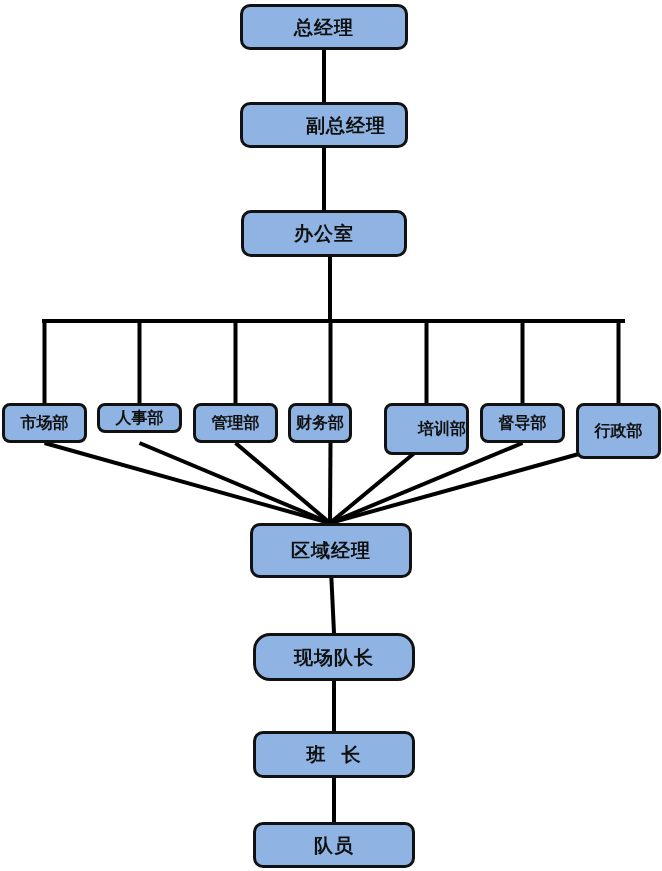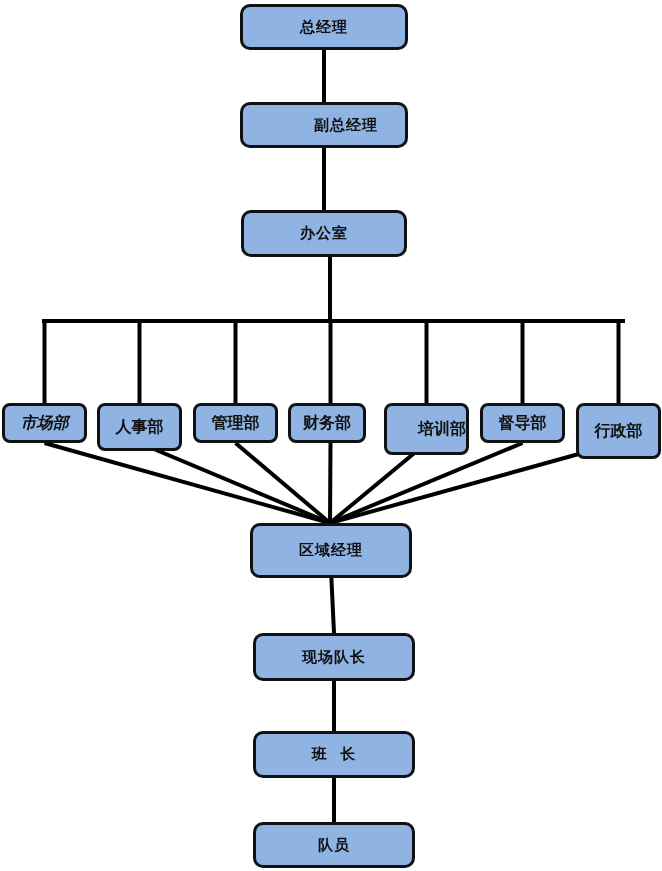--- a/index.html
+++ b/index.html
@@ -36,21 +36,21 @@
     align-items: center;
     justify-content: center;
     text-align: center;
     color: #101010;
     font-weight: bold;
     letter-spacing: 1px;
     z-index: 2;
     user-select: none;
   }
   .node.level-main {
-    font-size: 15px;
+    font-size: 19px;
     border-radius: 10px;
   }
   .node.level-dept {
     font-size: 16px;
     border-radius: 8px;
     border-width: 3px;
     letter-spacing: 0px;
   }
   .node-label {
     display: block;
@@ -92,46 +92,46 @@
   <div class="node level-main" style="left: 240px; top: 4px; width: 168px; height: 46px;">
     <span class="node-label">总经理</span>
   </div>
   <div class="node level-main" style="left: 240px; top: 102px; width: 168px; height: 46px; padding-left: 44px;">
     <span class="node-label">副总经理</span>
   </div>
   <div class="node level-main" style="left: 241px; top: 210px; width: 166px; height: 47px;">
     <span class="node-label">办公室</span>
   </div>
 
-  <div class="node level-dept" style="left: 2px; top: 403px; width: 85px; height: 40px; font-style: italic;">
+  <div class="node level-dept" style="left: 2px; top: 403px; width: 85px; height: 40px;">
     <span class="node-label">市场部</span>
   </div>
-  <div class="node level-dept" style="left: 97px; top: 403px; width: 85px; height: 48px; text-align: right;">
+  <div class="node level-dept" style="left: 97px; top: 403px; width: 85px; height: 30px; text-align: right;">
     <span class="node-label">人事部</span>
   </div>
   <div class="node level-dept" style="left: 193px; top: 403px; width: 85px; height: 40px;">
     <span class="node-label">管理部</span>
   </div>
-  <div class="node level-dept" style="left: 288px; top: 403px; width: 78px; height: 40px;">
+  <div class="node level-dept" style="left: 288px; top: 403px; width: 64px; height: 40px;">
     <span class="node-label">财务部</span>
   </div>
   <div class="node level-dept" style="left: 384px; top: 403px; width: 85px; height: 52px; justify-content: flex-end;">
     <span class="node-label">培训部</span>
   </div>
   <div class="node level-dept" style="left: 480px; top: 403px; width: 85px; height: 40px;">
     <span class="node-label">督导部</span>
   </div>
   <div class="node level-dept" style="left: 576px; top: 403px; width: 85px; height: 56px;">
     <span class="node-label">行政部</span>
   </div>
 
   <div class="node level-main" style="left: 250px; top: 523px; width: 162px; height: 55px;">
     <span class="node-label">区域经理</span>
   </div>
-  <div class="node level-main" style="left: 253px; top: 633px; width: 162px; height: 48px;">
+  <div class="node level-main" style="left: 253px; top: 633px; width: 162px; height: 48px; border-radius: 17px;">
     <span class="node-label">现场队长</span>
   </div>
   <div class="node level-main" style="left: 253px; top: 822px; width: 162px; height: 46px;">
     <span class="node-label">队员</span>
   </div>
   <div class="node level-main" style="left: 253px; top: 731px; width: 162px; height: 47px;">
     <span class="node-label">班  长</span>
   </div>
 
 </div>

